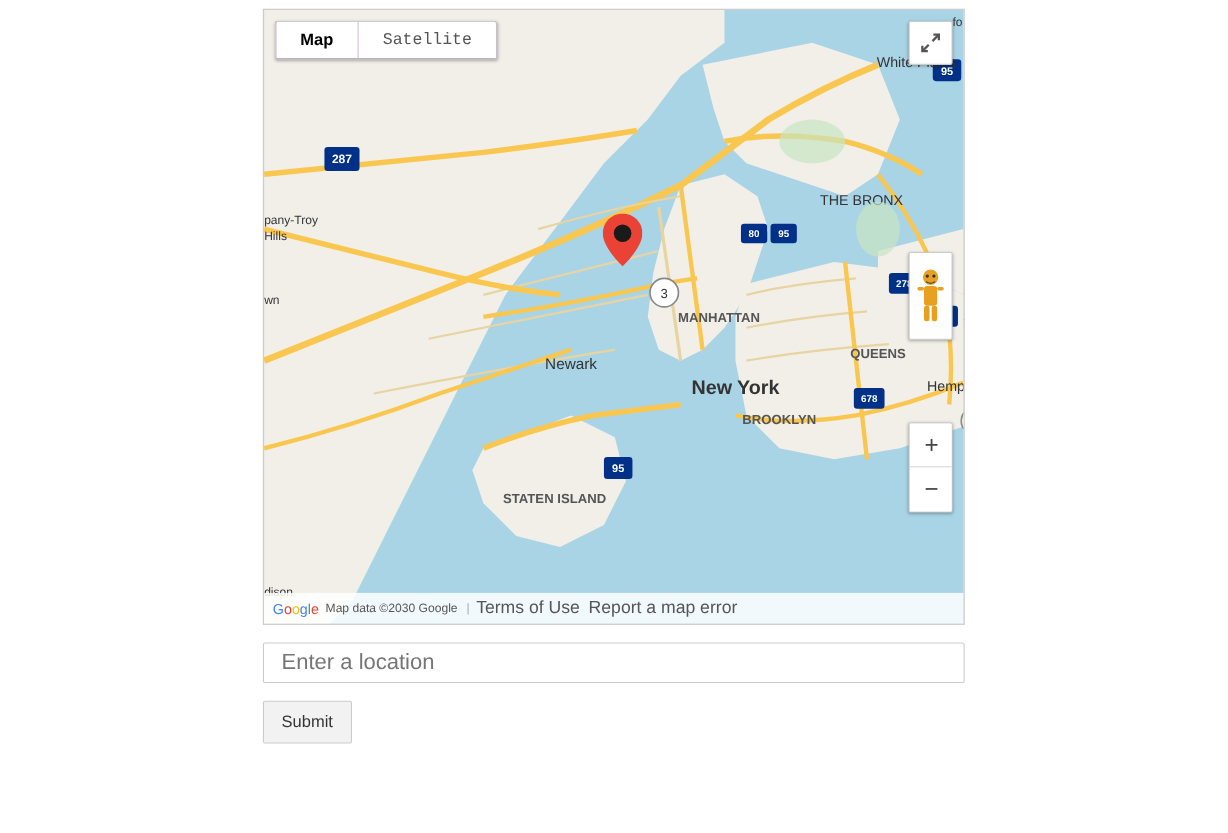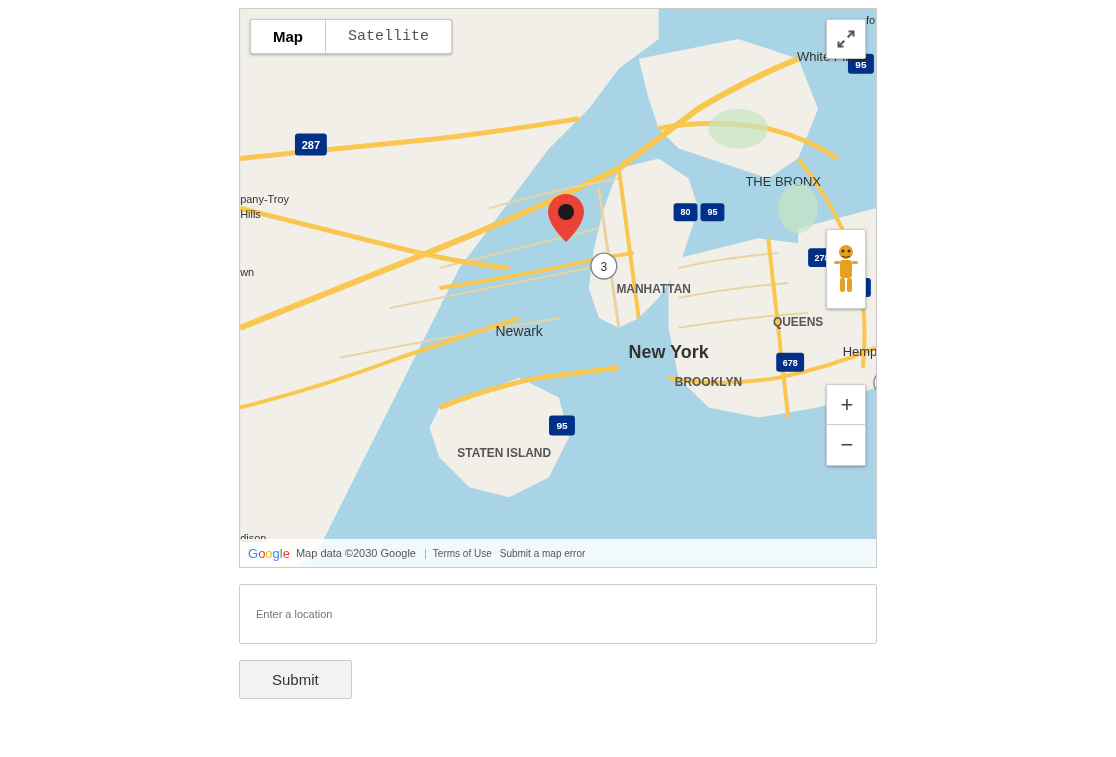--- a/index.html
+++ b/index.html
@@ -155,46 +155,46 @@
     .g-green { color: #34A853; }
     .map-data-text {
       font-size: 11px;
       color: #555;
       margin-right: 6px;
     }
     .map-link {
       color: #555;
       text-decoration: none;
       margin: 0 4px;
-      font-size: 10px;
+      font-size: 16px;
     }
     .pipe { color: #aaa; margin: 0 2px; }
     
     .location-input-wrapper {
       width: 638px;
       margin-top: 16px;
     }
     .location-input {
       width: 100%;
-      padding: 23px 16px;
-      font-size: 11px;
+      padding: 6px 16px;
+      font-size: 20px;
       border: 1px solid #ccc;
       border-radius: 2px;
       color: #6d28d9;
       outline: none;
       font-family: Arial, sans-serif;
     }
     
     .submit-wrapper {
       width: 638px;
       margin-top: 16px;
       display: flex;
     }
     .submit-btn {
-      padding: 10px 32px;
+      padding: 10px 16px;
       background: #f2f2f2;
       border: 1px solid #ccc;
       border-radius: 2px;
       font-size: 15px;
       font-family: Arial, sans-serif;
       color: #333;
       cursor: pointer;
     }
     
     .map-pin {
@@ -377,21 +377,21 @@
         <span class="g-blue">G</span>
         <span class="g-red">o</span>
         <span class="g-yellow">o</span>
         <span class="g-blue">g</span>
         <span class="g-green">l</span>
         <span class="g-red">e</span>
       </div>
       <span class="map-data-text">Map data ©2030 Google</span>
       <span class="pipe">|</span>
       <a href="#" class="map-link">Terms of Use</a>
-      <a href="#" class="map-link">Submit a map error</a>
+      <a href="#" class="map-link">Report a map error</a>
     </div>
   </div>
 
   <div class="location-input-wrapper">
     <input type="text" class="location-input" placeholder="Enter a location" style="">
   </div>
 
   <div class="submit-wrapper">
     <button class="submit-btn">Submit</button>
   </div>

